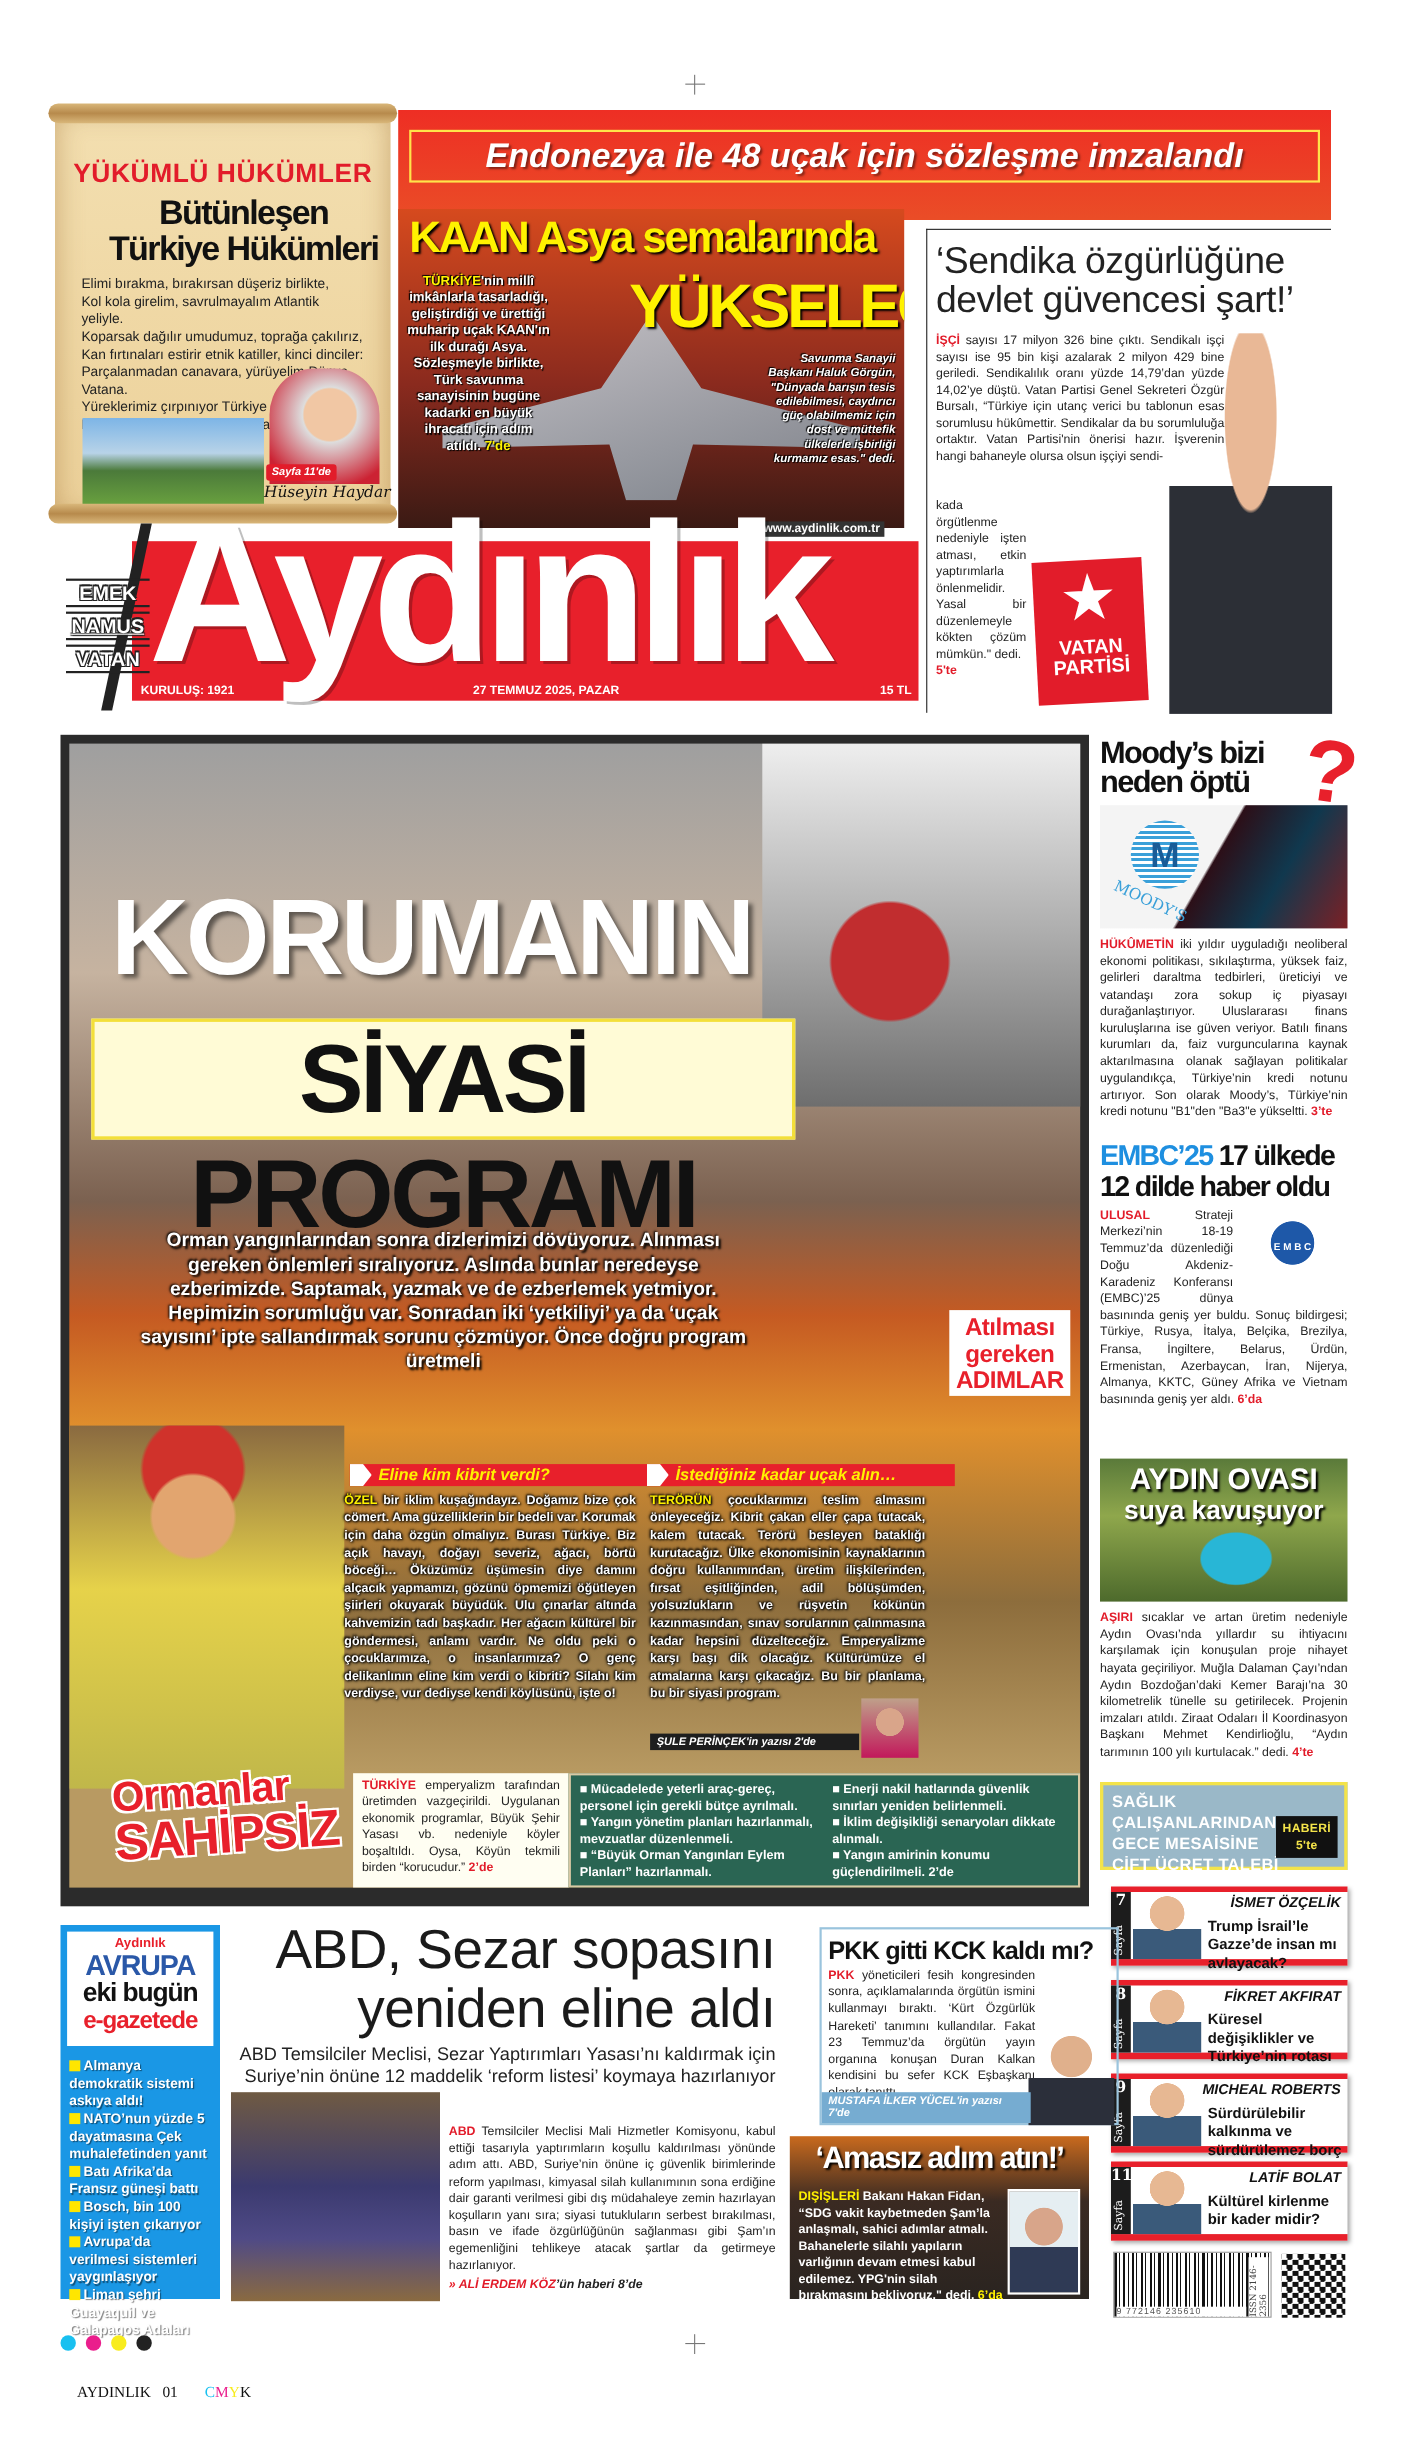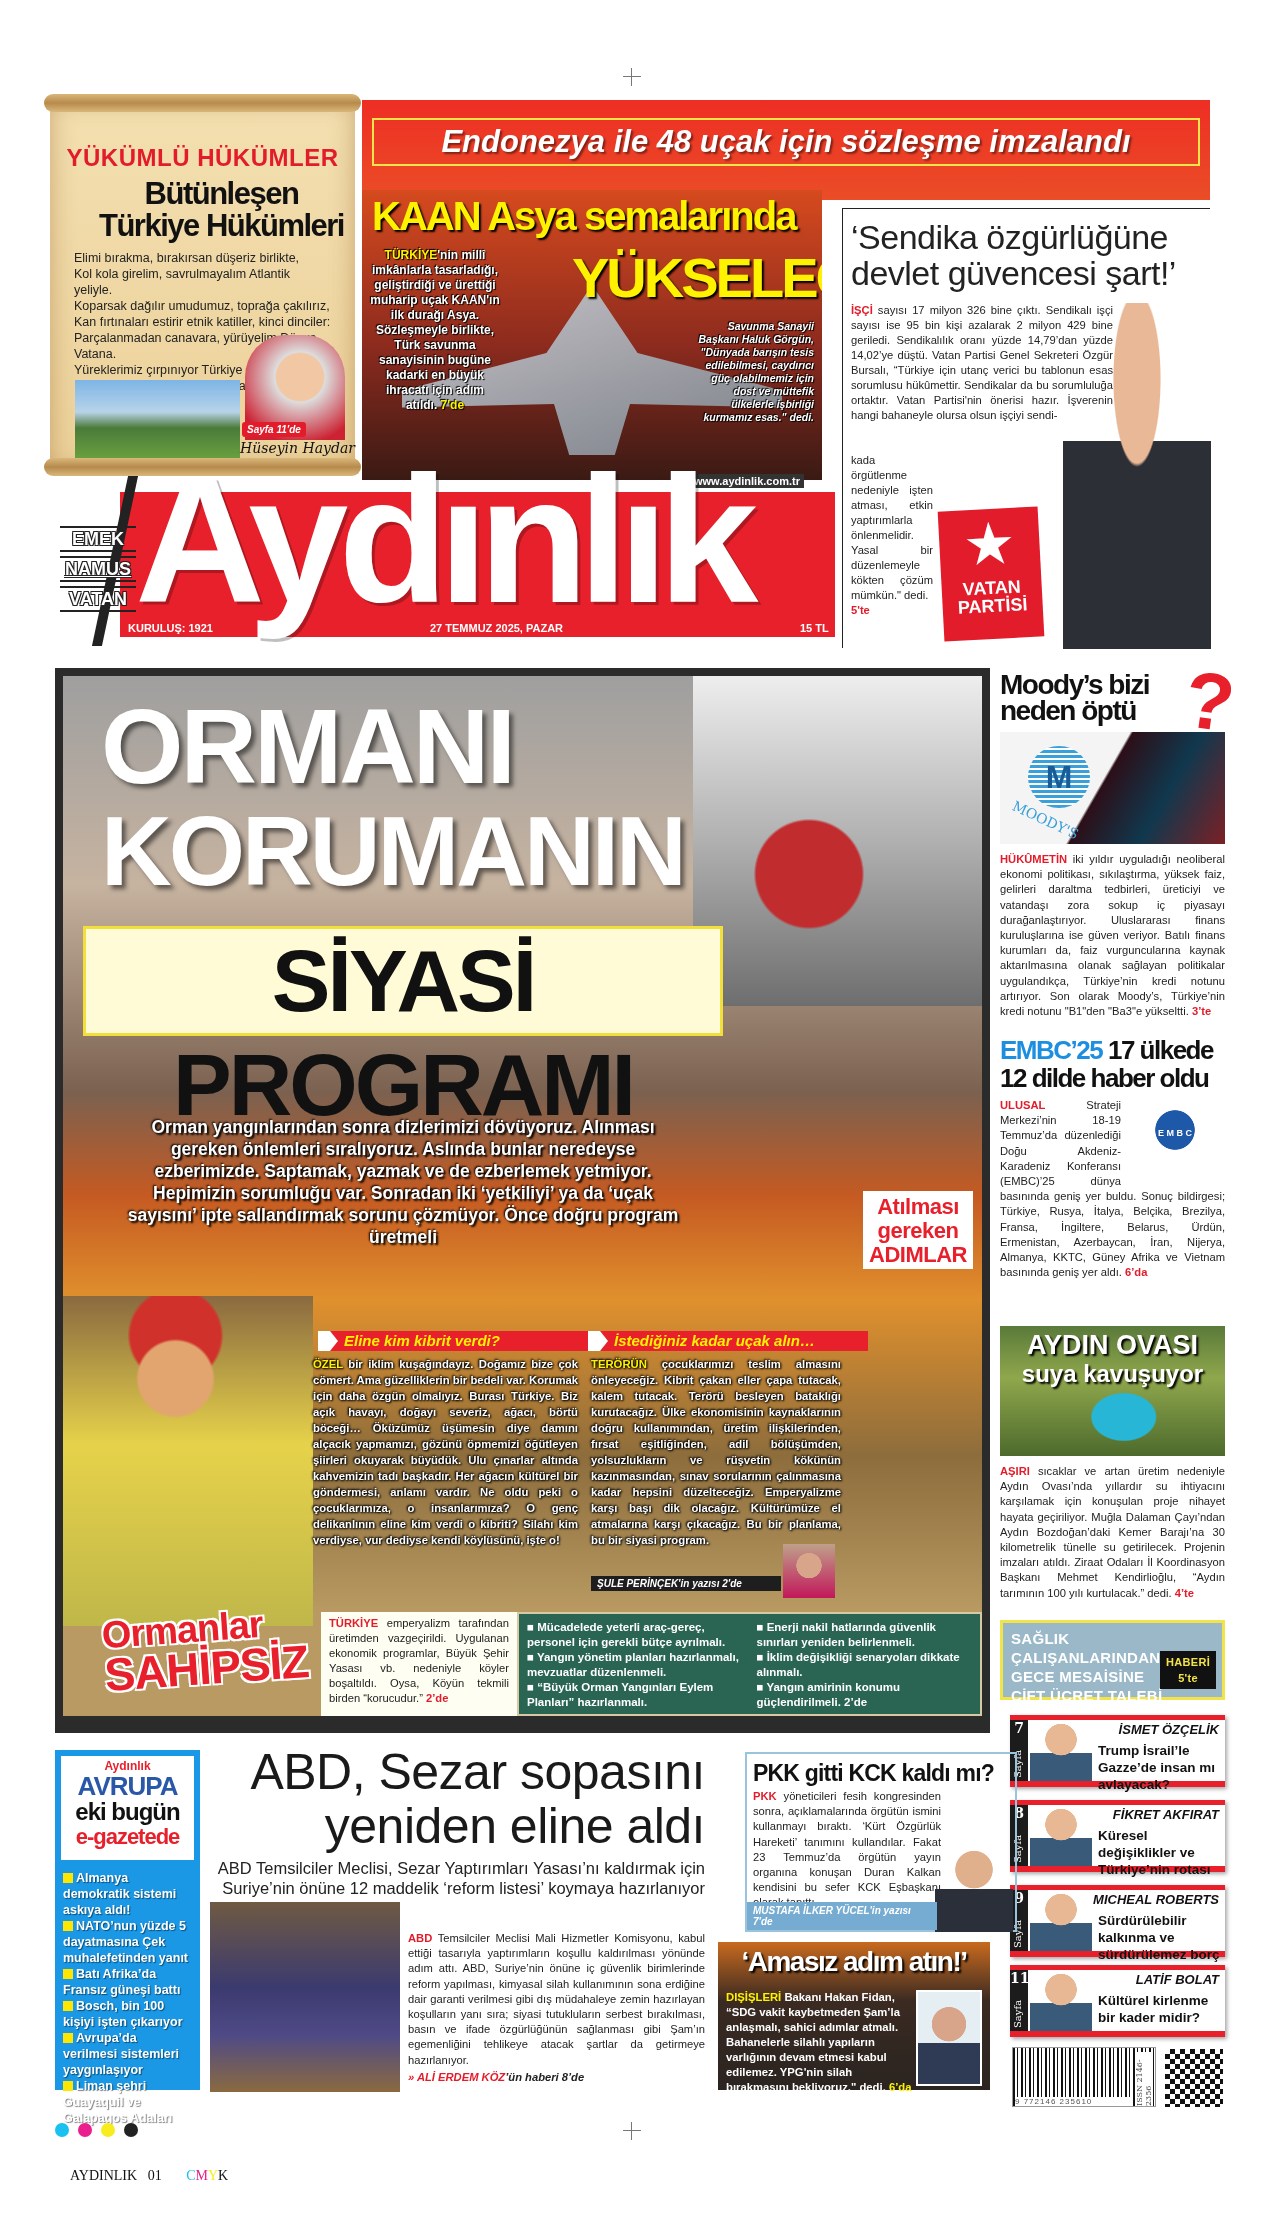--- a/index.html
+++ b/index.html
@@ -178,21 +178,20 @@
 <div class="abs motto" style="top:556px;text-decoration:underline;">NAMUS</div>
 <div class="abs motto" style="top:586px;">VATAN</div>
 <div class="abs mast-logo">Aydınlık</div>
 <div class="mast-foot" style="left:128px;">KURULUŞ: 1921</div>
 <div class="mast-foot" style="left:430px;">27 TEMMUZ 2025, PAZAR</div>
 <div class="mast-foot" style="left:800px;">15 TL</div>
 
 <div class="abs fire">
   <div class="fire-inner">
     <div class="photo-tractor"></div>
-    <div class="h-ormani">ORMANI</div>
     <div class="h-korumanin">KORUMANIN</div>
     <div class="h-siyasi">SİYASİ PROGRAMI</div>
     <div class="lead">Orman yangınlarından sonra dizlerimizi dövüyoruz. Alınması gereken önlemleri sıralıyoruz. Aslında bunlar neredeyse ezberimizde. Saptamak, yazmak ve de ezberlemek yetmiyor. Hepimizin sorumluğu var. Sonradan iki ‘yetkiliyi’ ya da ‘uçak sayısını’ ipte sallandırmak sorunu çözmüyor. Önce doğru program üretmeli</div>
     <div class="fireman"></div>
 
     <div class="col-head" style="left:255px;top:655px;width:300px;">Eline kim kibrit verdi?</div>
     <div class="col-text" style="left:250px;top:680px;width:265px;"><span class="hl-y">ÖZEL</span> <span>bir iklim kuşağındayız. Doğamız bize çok cömert. Ama güzelliklerin bir bedeli var. Korumak için daha özgün olmalıyız. Burası Türkiye. Biz açık havayı, doğayı severiz, ağacı, börtü böceği… Öküzümüz üşümesin diye damını alçacık yapmamızı, gözünü öpmemizi öğütleyen şiirleri okuyarak büyüdük. Ulu çınarlar altında kahvemizin tadı başkadır. Her ağacın kültürel bir göndermesi, anlamı vardır. Ne oldu peki o çocuklarımıza, o insanlarımıza? O genç delikanlının eline kim verdi o kibriti? Silahı kim verdiyse, vur dediyse kendi köylüsünü, işte o!</span></div>
 
     <div class="col-head" style="left:525px;top:655px;width:280px;">İstediğiniz kadar uçak alın…</div>
     <div class="col-text" style="left:528px;top:680px;width:250px;"><span class="hl-y">TERÖRÜN</span> <span>çocuklarımızı teslim almasını önleyeceğiz. Kibrit çakan eller çapa tutacak, kalem tutacak. Terörü besleyen bataklığı kurutacağız. Ülke ekonomisinin kaynaklarının doğru kullanımından, üretim ilişkilerinden, fırsat eşitliğinden, adil bölüşümden, yolsuzlukların ve rüşvetin kökünün kazınmasından, sınav sorularının çalınmasına kadar hepsini düzelteceğiz. Emperyalizme karşı başı dik olacağız. Kültürümüze el atmalarına karşı çıkacağız. Bu bir planlama, bu bir siyasi program.</span></div>

